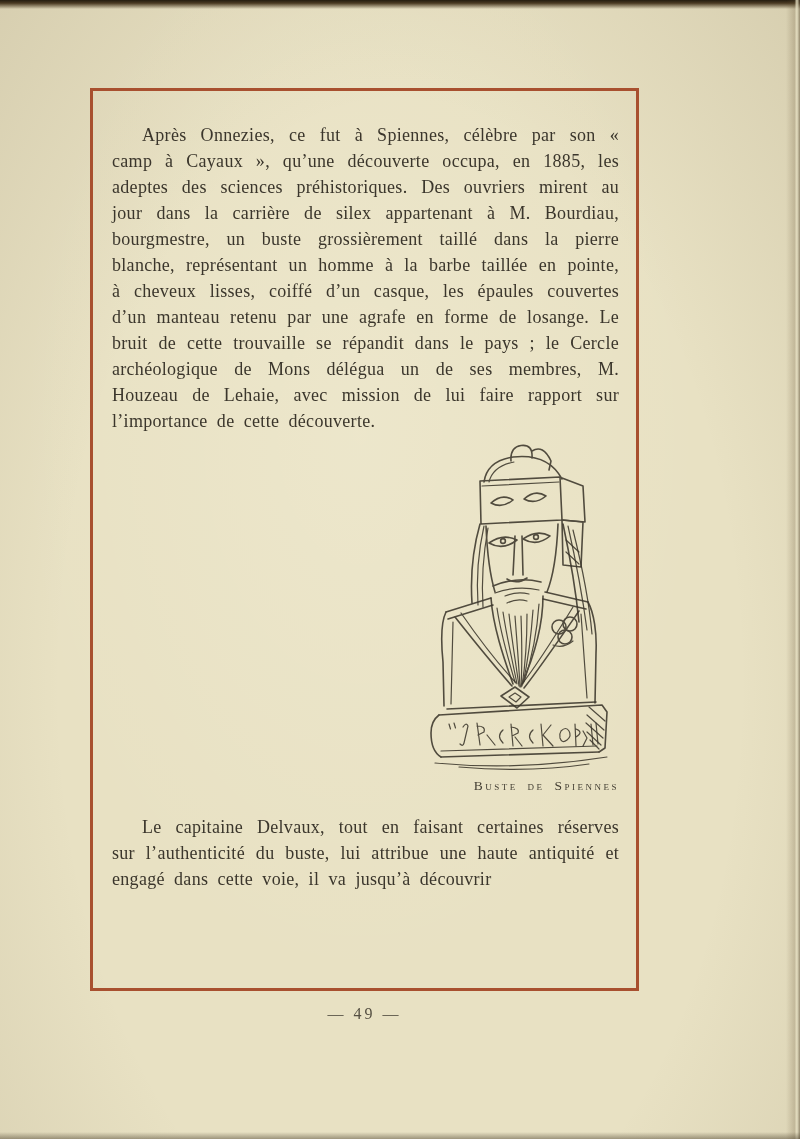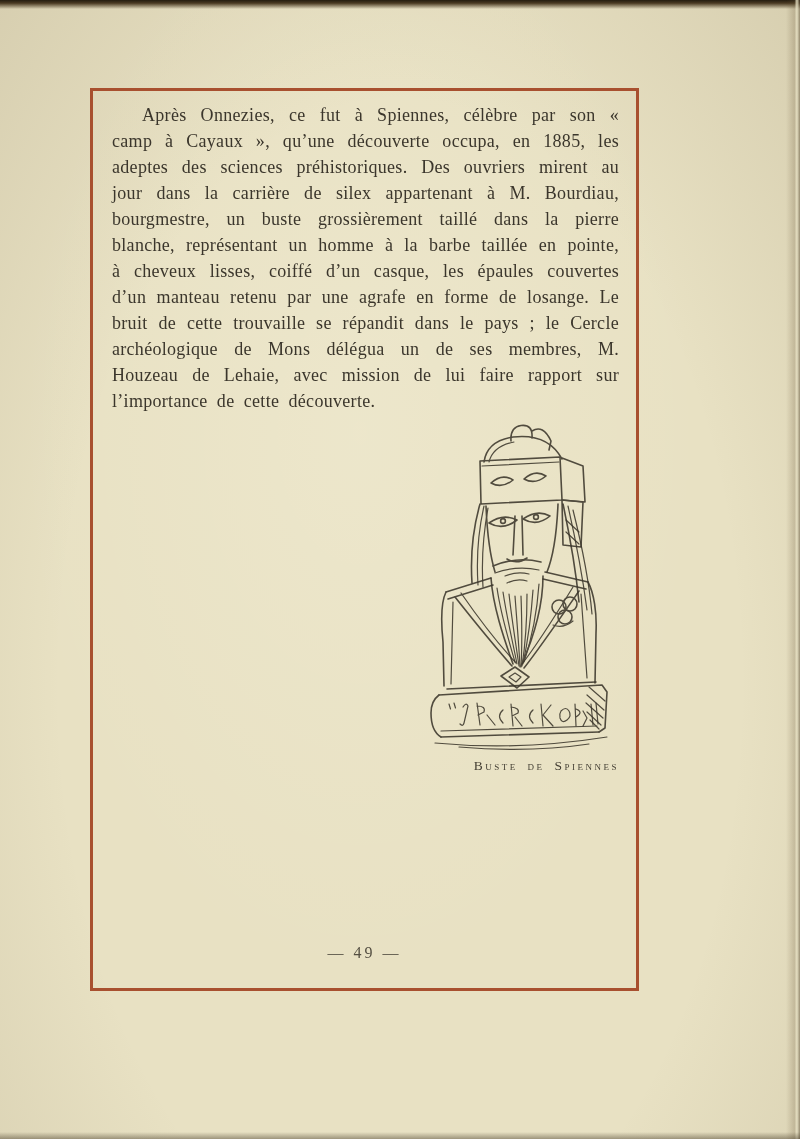--- a/index.html
+++ b/index.html
@@ -31,32 +31,32 @@
   .frame{
     position:absolute; left:90px; top:88px; width:549px; height:903px;
     border:3.5px solid var(--frame,#a8502f);
     padding:11px 17px 0 19px;
     overflow:hidden;
   }
   .frame p{
     font-size:18px; line-height:26px; color:var(--ink,#3b362c);
     text-align:justify; word-spacing:4.5px; letter-spacing:0.3px;
   }
-  p.indent{ text-indent:30px; }
+  p.indent{ text-indent:30px;margin-top:20px; }
   .para-2{ margin-top:18px; }
   .para-3{ margin-top:13px; word-spacing:3px; }
   sup{ font-size:11px; line-height:0; vertical-align:super; }
   figure{ margin-top:6px; text-align:right; }
   figcaption{
     margin-top:4px; font-size:13.5px; line-height:16px;
     font-variant:small-caps; letter-spacing:2.5px;
     color:var(--caption_ink,#433e33); word-spacing:4px;
   }
   .pagination{
-    position:absolute; left:90px; top:944px; width:549px;
+    position:absolute; left:90px; top:1005px; width:549px;
     text-align:center; font-size:16px; letter-spacing:3px;
     color:var(--ink,#3b362c); opacity:0.85;
   }
   svg .ln{ fill:none; stroke:#3c372c; stroke-width:1.6; stroke-linecap:round; stroke-linejoin:round; opacity:0.88; }
   svg .thin{ stroke-width:1.2; }
 </style>
 </head>
 <body>
 
 <div class="scan">
@@ -168,16 +168,17 @@
           <path d="M132,291 q5,-5 8,0 q3,5 -2,9 q-5,4 -7,-2 q-1,-4 1,-7"></path>
           <path d="M146,284 l1,22 M147,289 q8,3 0,8"></path>
           <path d="M154,291 l4,7 l-4,8"></path>
           <path d="M162,284 l2,21 M167,283 l2,21"></path>
         </g>
       </svg>
       <figcaption>Buste de Spiennes</figcaption>
     </figure>
 
 
+    <p class="indent para-3">Le capitaine Delvaux, tout en faisant certaines réserves sur l’authenticité du buste, lui attribue une haute antiquité et engagé dans cette voie, il va jusqu’à découvrir</p>
   </div>
 
   <div class="pagination">— 49 —</div>
 </div>
 
 </body></html>

